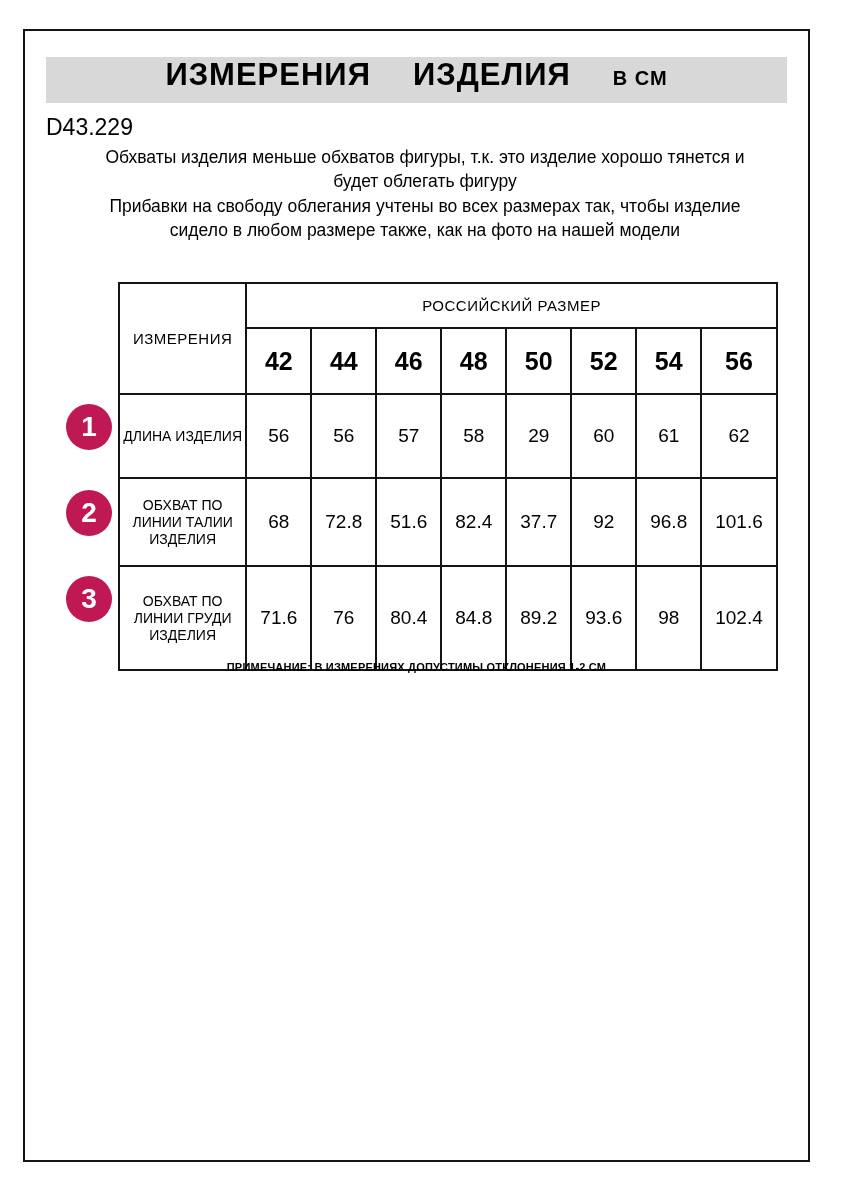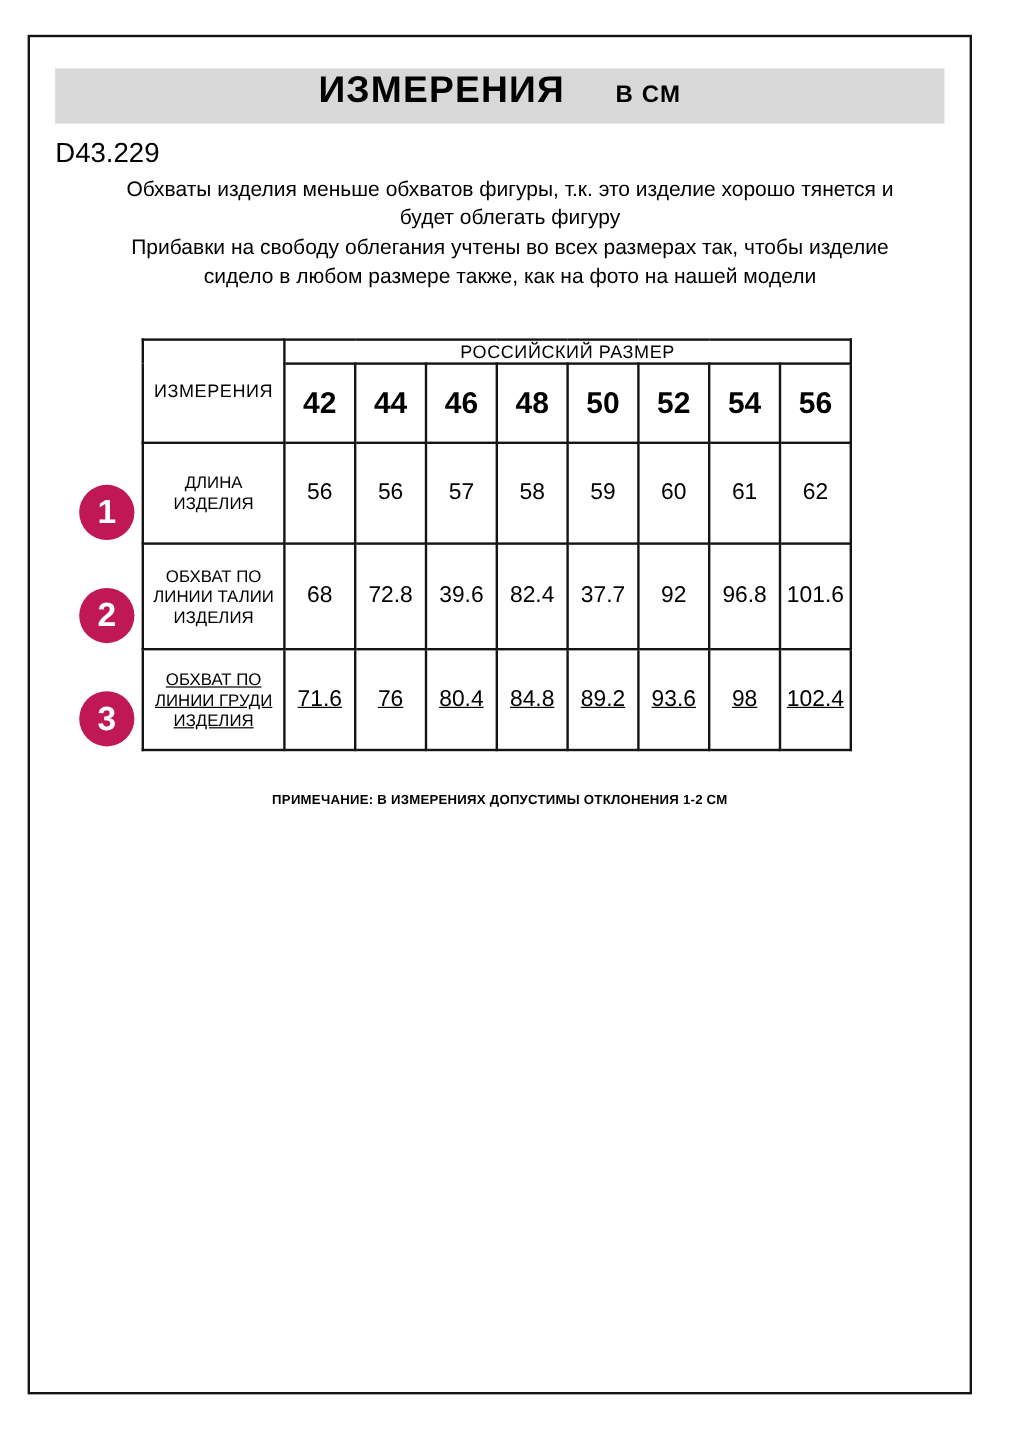--- a/index.html
+++ b/index.html
@@ -27,52 +27,53 @@
     position:absolute; left:105px; top:145px; width:640px;
     text-align:center; font-size:17.5px; line-height:24px;
   }
   .paras p + p { margin-top:1px; }
   .size-table {
     position:absolute; left:118px; top:282px;
     border-collapse:collapse; table-layout:fixed;
   }
   .size-table td, .size-table th {
     border:2px solid #141414; text-align:center; vertical-align:middle;
-    padding:0;
+    padding:13px;
   }
   .col-label { width:118px; }
   .col-size { width:59px; }
   .cell-corner { font-size:15px; font-weight:400; letter-spacing:.5px; }
   .cell-group { height:20px; font-size:15px; font-weight:400; letter-spacing:.5px; }
   .row-sizes td { height:66px; font-size:25px; font-weight:800; }
   .row-data td { font-size:19px; font-weight:400; }
   .row-data .row-label { font-size:14px; line-height:17px; padding:2px; }
   .r1 td { height:84px; }
   .r2 td { height:88px; }
-  .r3 td { height:84px;text-decoration:underline; }
+  .r3 td { height:104px; }
   .badge {
     position:absolute; left:66px; width:46px; height:46px; border-radius:50%;
     display:flex; align-items:center; justify-content:center;
     color:#ffffff; font-size:28px; font-weight:800;
   }
   .badge-1 { top:404px; }
   .badge-2 { top:490px; }
   .badge-3 { top:576px; }
   .note {
     position:absolute; left:46px; top:661px; width:741px;
     text-align:center; font-size:11px; font-weight:700; letter-spacing:.2px;
   }
 </style>
 </head>
 <body>
 
 <div class="frame"></div>
 
 <div class="titlebar" id="titlebar" style="background: rgb(216, 216, 216);">
   <span class="title-w1">ИЗМЕРЕНИЯ</span>
+  <span class="title-w2">ИЗДЕЛИЯ</span>
   <span class="title-units">В СМ</span>
 </div>
 
 <div class="model">D43.229</div>
 
 <div class="paras">
   <p>Обхваты изделия меньше обхватов фигуры, т.к. это изделие хорошо тянется и будет облегать фигуру</p>
   <p>Прибавки на свободу облегания учтены во всех размерах так, чтобы изделие сидело в любом размере также, как на фото на нашей модели</p>
 </div>
 
@@ -102,30 +103,30 @@
       <td>52</td>
       <td>54</td>
       <td>56</td>
     </tr>
     <tr class="row-data r1">
       <td class="row-label">ДЛИНА ИЗДЕЛИЯ</td>
       <td>56</td>
       <td>56</td>
       <td>57</td>
       <td>58</td>
-      <td>59</td>
+      <td>29</td>
       <td>60</td>
       <td>61</td>
       <td>62</td>
     </tr>
     <tr class="row-data r2">
       <td class="row-label">ОБХВАТ ПО ЛИНИИ ТАЛИИ ИЗДЕЛИЯ</td>
       <td>68</td>
       <td>72.8</td>
-      <td>39.6</td>
+      <td>51.6</td>
       <td>82.4</td>
       <td>37.7</td>
       <td>92</td>
       <td>96.8</td>
       <td>101.6</td>
     </tr>
     <tr class="row-data r3">
       <td class="row-label">ОБХВАТ ПО ЛИНИИ ГРУДИ ИЗДЕЛИЯ</td>
       <td>71.6</td>
       <td>76</td>

